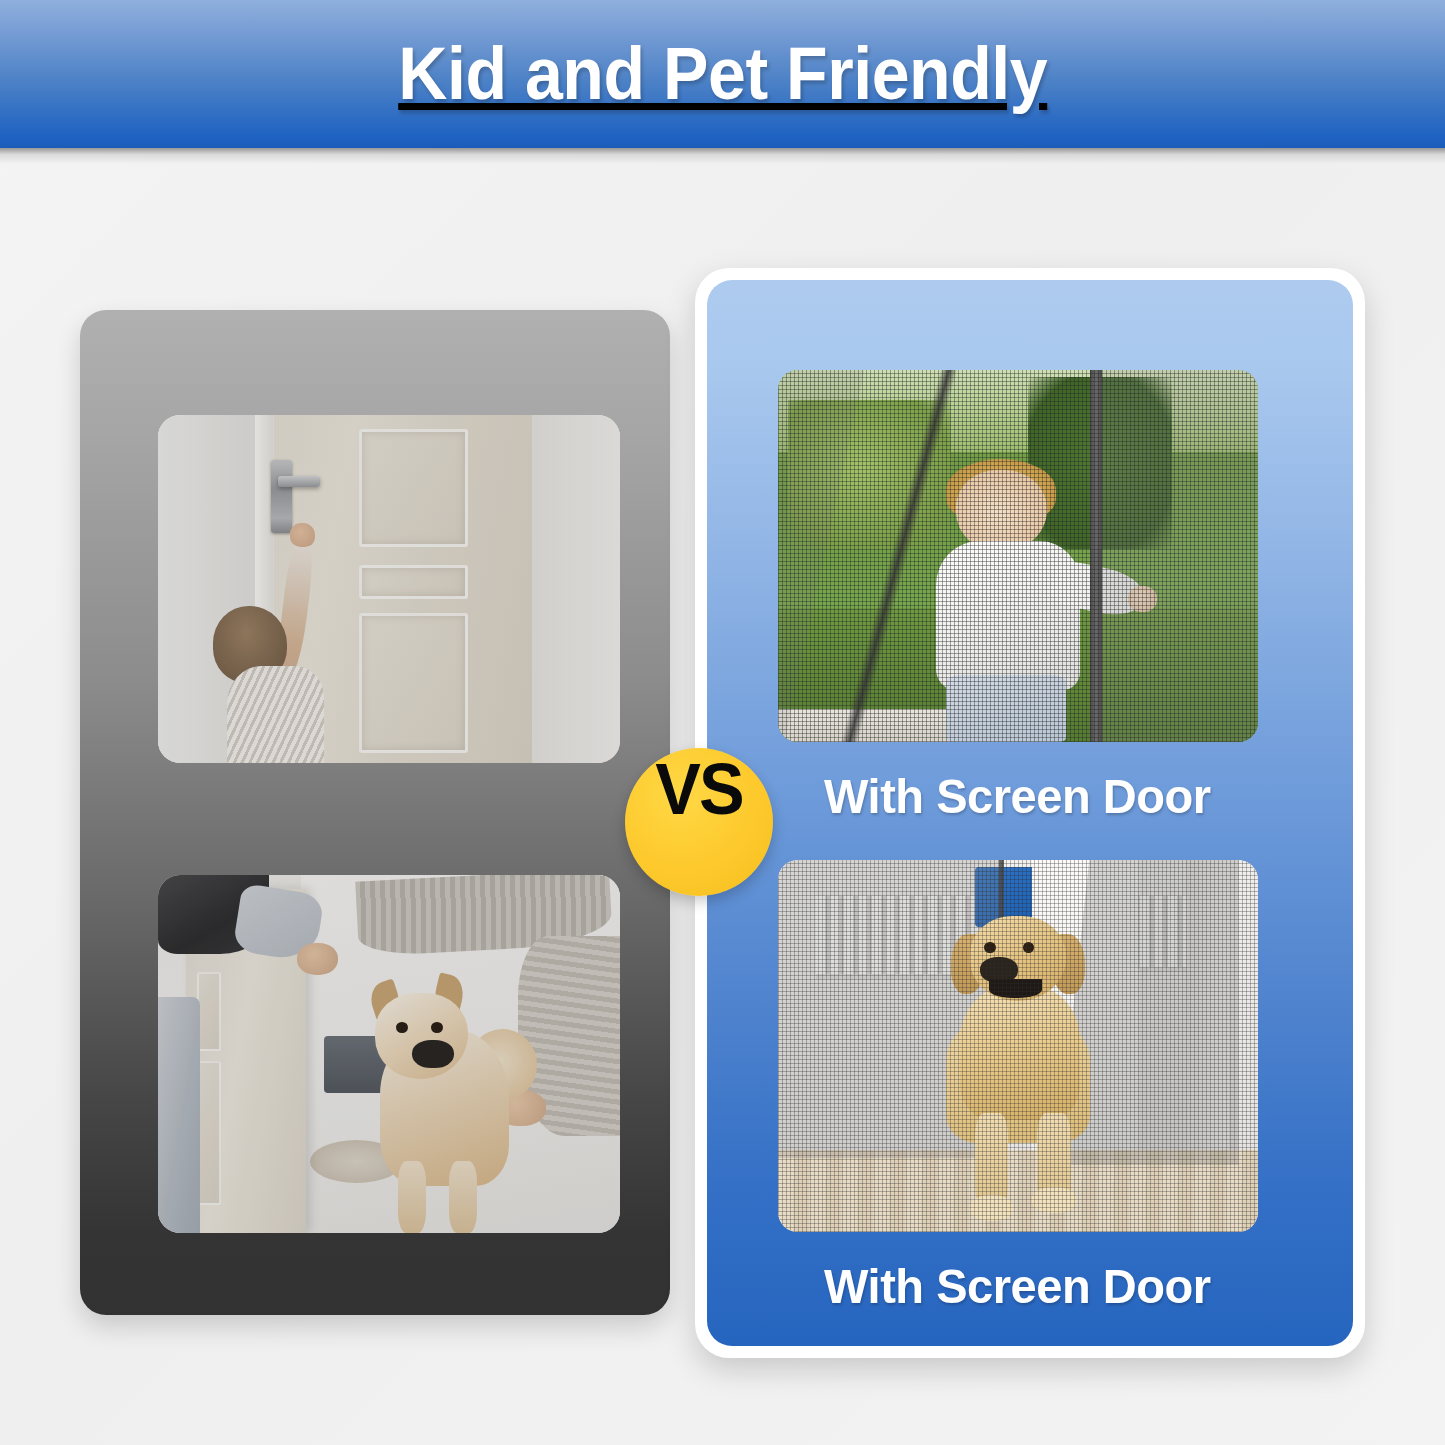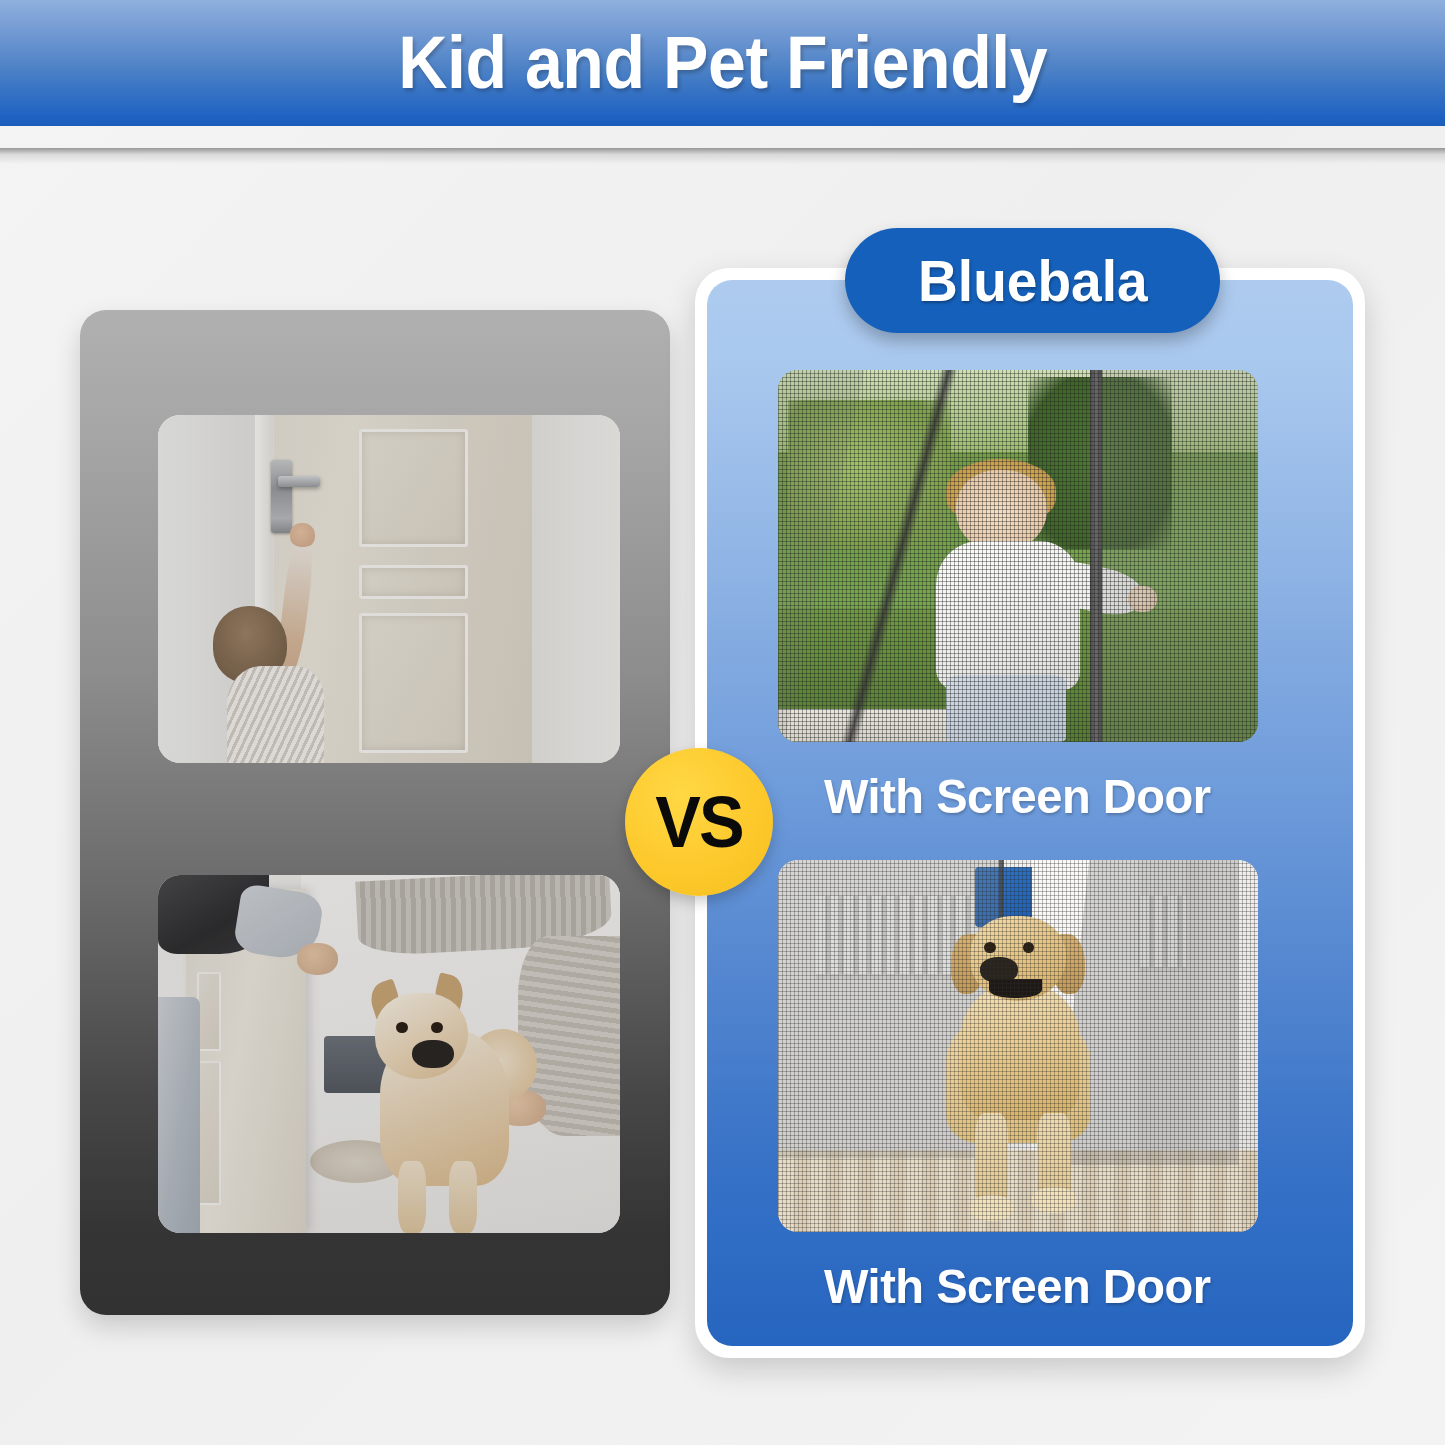--- a/index.html
+++ b/index.html
@@ -11,24 +11,25 @@
     overflow:hidden;
   }
   #stage{
     position:absolute; inset:0;
     background:
       linear-gradient(135deg,#f4f4f4 0%,#efefef 45%,#f3f3f3 100%);
   }
 
   
   .header{
-    position:absolute; left:0; top:0; width:1445px; height:126px;
+    position:absolute; left:0; top:0; width:1445px; height:148px;
     background:linear-gradient(180deg,#8fb0dd 0%,#7ba0d6 18%,#4c81c6 55%,#1f63c2 92%,#1b5cba 100%);
     display:flex; align-items:center; justify-content:center;
     z-index:5;
+    text-decoration:underline;
   }
   .header-title{
     color:#ffffff;
     font-size:74px;
     font-weight:bold;
     letter-spacing:-0.5px;
     line-height:1;
     transform:scaleX(0.92);
     text-shadow:2px 3px 4px rgba(0,0,0,.22);
     white-space:nowrap;
@@ -87,21 +88,21 @@
     font-size:58px;
     box-shadow:0 8px 16px rgba(0,0,0,.25);
   }
   .pill-bluebala span{ transform:scaleX(0.95); text-shadow:1px 2px 3px rgba(0,0,0,.3); }
 
   
   .vs-badge{
     position:absolute; left:625px; top:748px; width:148px; height:148px;
     border-radius:50%;
     background:radial-gradient(circle at 38% 32%,#ffd845 0%,#fdc92c 55%,#f5be1e 100%);
-    display:flex; align-items:center; justify-content:center;
+    display:flex; align-items:flex-start; justify-content:center;
     z-index:40;
     box-shadow:0 6px 14px rgba(0,0,0,.2);
   }
   .vs-badge span{
     color:#0a0a0a; font-size:72px; font-weight:bold;
     letter-spacing:-2px; transform:scaleX(0.95);
   }
 
   
   .photo{
@@ -445,17 +446,14 @@
       <div class="d-head"></div>
       <div class="d-eye-l"></div>
       <div class="d-eye-r"></div>
       <div class="d-snout"></div>
       <div class="d-mouth"></div>
       <div class="mesh-tex soft"></div>
     </div>
   </div>
   <div class="caption cap-bot">With Screen Door</div>
 
-  <div class="pill pill-bluebala">
-    <span>Bluebala</span>
-  </div>
 
 </div>
 
 </body></html>

